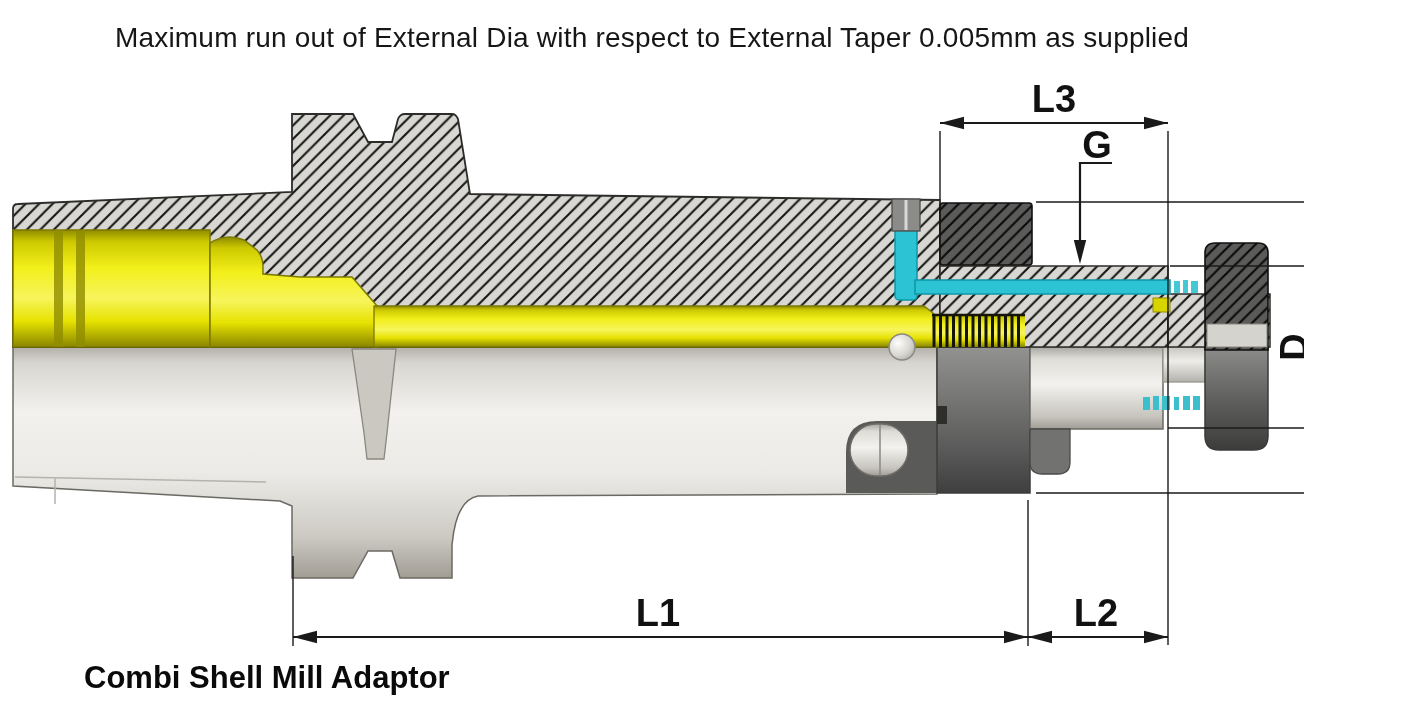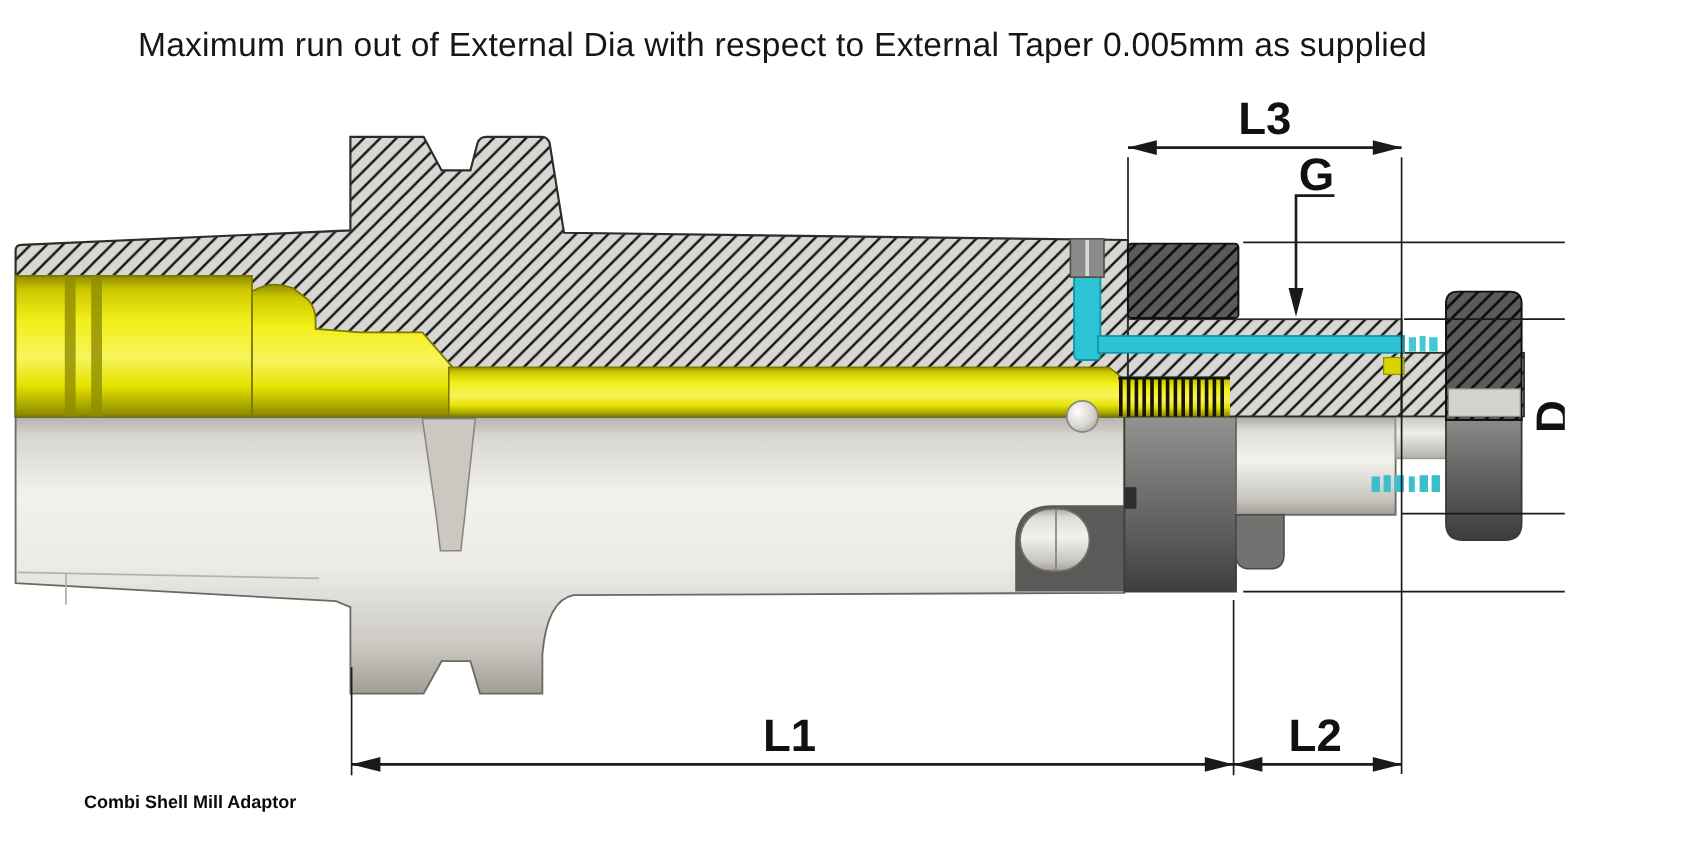--- a/index.html
+++ b/index.html
@@ -1,21 +1,21 @@
 <!DOCTYPE html>
 <html><head>
 <meta charset="utf-8">
 <style>
   html,body{margin:0;padding:0;background:#ffffff;}
   .stage{position:relative;width:1304px;height:708px;background:#ffffff;overflow:hidden;
          font-family:"Liberation Sans",sans-serif;}
   .stage svg{position:absolute;left:0;top:0;}
   .drawing-title{position:absolute;top:22px;left:0;width:100%;text-align:center;
         font-size:28px;color:#161616;letter-spacing:.2px;}
-  .product-label{position:absolute;left:70px;top:660px;font-size:15px;font-weight:bold;color:#0a0a0a;}
+  .product-label{position:absolute;left:84px;top:660px;font-size:31px;font-weight:bold;color:#0a0a0a;}
   .dim-text{font-family:"Liberation Sans",sans-serif;font-size:38px;font-weight:bold;fill:#111111;}
 </style>
 </head>
 <body>
 
 <div class="stage">
 
   <div class="drawing-title">Maximum run out of External Dia with respect to External Taper 0.005mm as supplied</div>
 
   <svg width="1416" height="708" viewBox="0 0 1416 708">

